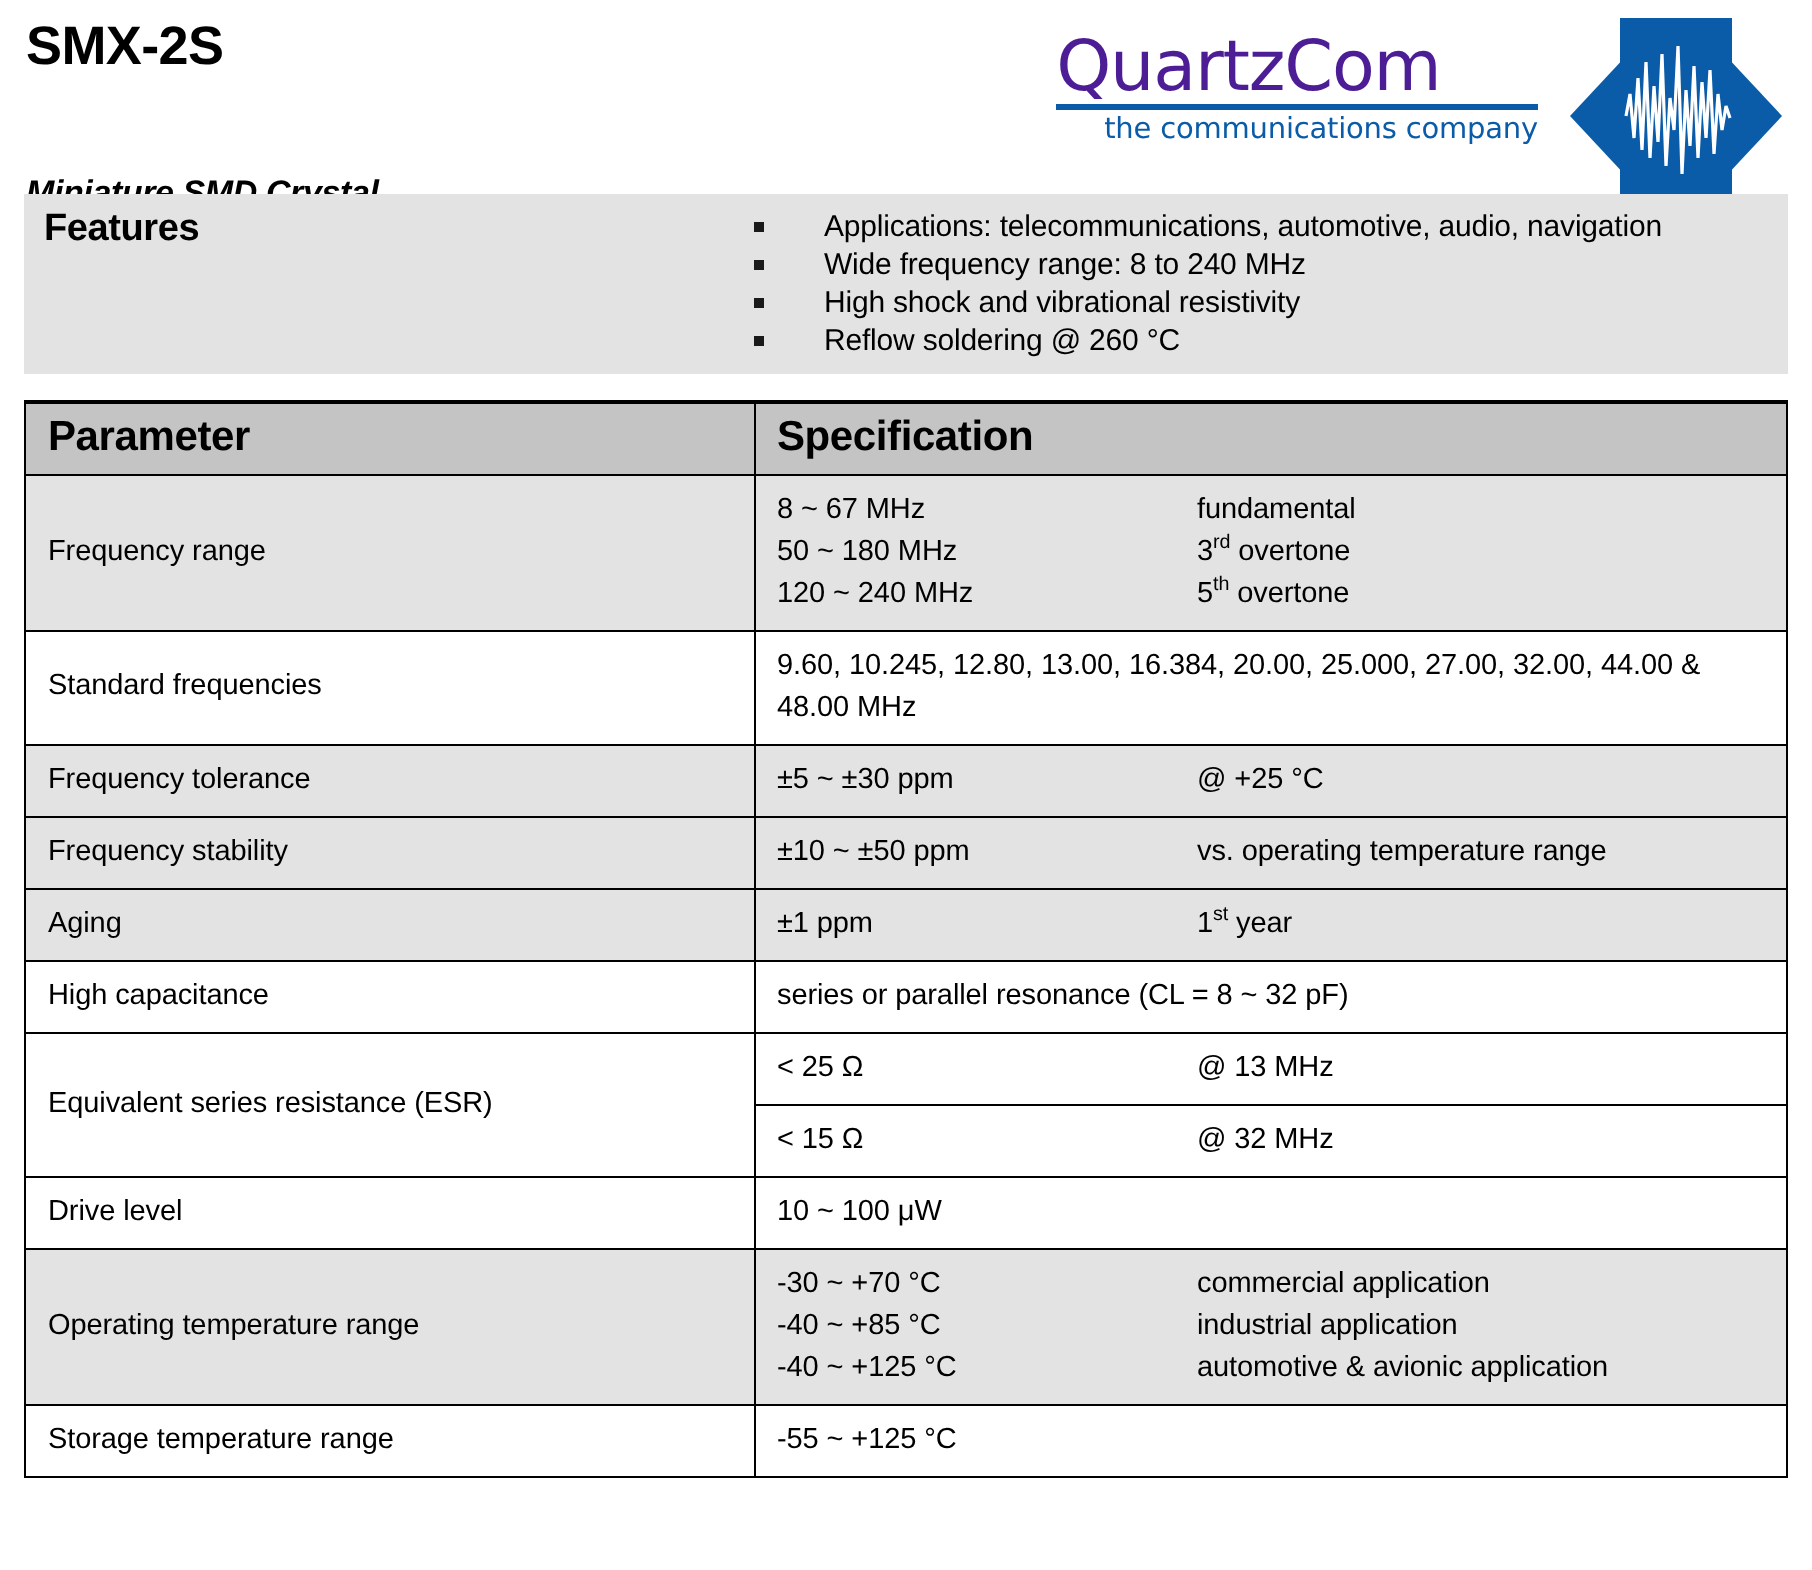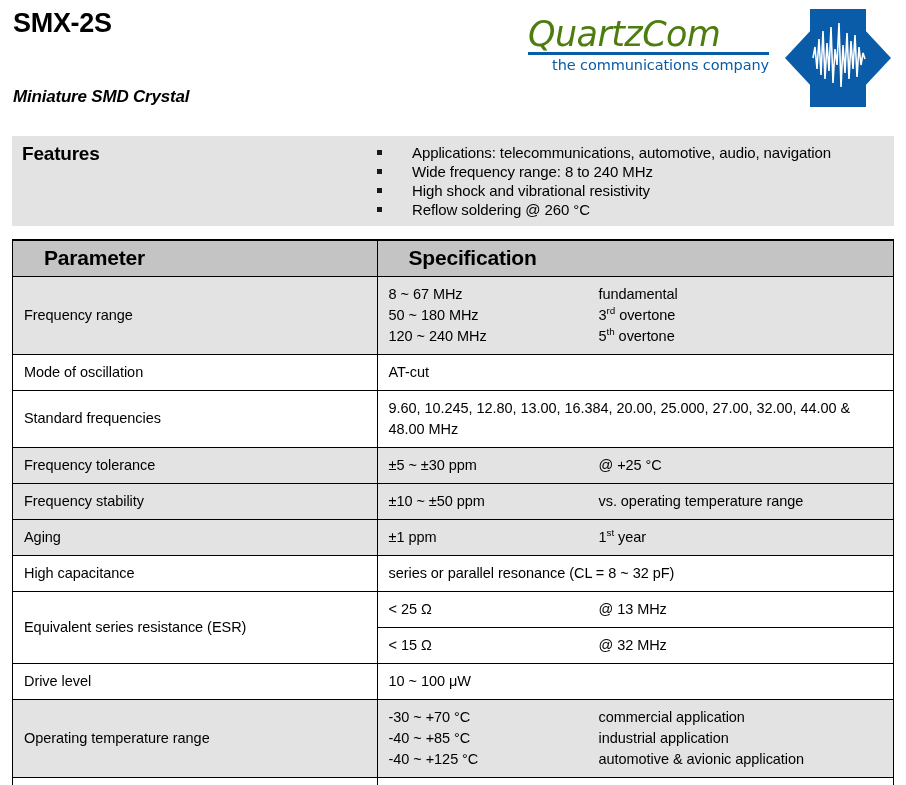--- a/index.html
+++ b/index.html
@@ -13,21 +13,21 @@
     height: 785px;
     font-family: "Liberation Sans", sans-serif;
     color: #000000;
     position: relative;
     overflow: hidden;
   }
 
   
   .header {
     position: relative;
-    height: 136px;
+    height: 97px;
     padding: 0 13px;
   }
   .product-title {
     position: absolute;
     left: 13px;
     top: 8px;
     font-size: 27px;
     font-weight: bold;
     letter-spacing: -0.3px;
   }
@@ -49,26 +49,25 @@
     display: flex;
     align-items: flex-start;
     gap: 14px;
   }
   .logo-words {
     padding-top: 8px;
     text-align: left;
   }
   .logo-wordmark {
     font-size: 35px;
-    color: #4d7c0f;
+    color: #4c1d95;
     line-height: 0.98;
     letter-spacing: -0.6px;
     font-family: "DejaVu Sans", sans-serif;
     font-weight: 400;
-    font-style: italic;
   }
   .logo-rule {
     height: 3px;
     background: #0b5ca8;
     margin-top: 1px;
     margin-bottom: 2px;
     width: 100%;
   }
   .logo-tagline {
     font-size: 14.5px;
@@ -138,21 +137,21 @@
     table-layout: fixed;
   }
   table.spec col.c-param { width: 364px; }
   table.spec th, table.spec td {
     border-top: 1.2px solid #000;
     border-bottom: 1.2px solid #000;
     padding: 0;
     vertical-align: middle;
     text-align: left;
   }
-  table.spec tr:first-child th { border-top: none; padding-left: 20px; }
+  table.spec tr:first-child th { border-top: none; }
   table.spec tr:last-child td { border-bottom: none; }
   .col-div { border-left: 1.2px solid #000; }
 
   thead th {
     background: #c4c4c4;
     font-size: 21px;
     font-weight: bold;
     height: 35px;
     letter-spacing: -0.2px;
   }
@@ -246,33 +245,20 @@
               </div>
               <div class="kv">
                 <span class="k">120 ~ 240 MHz</span>
                 <span class="v">5<sup>th</sup> overtone</span>
               </div>
             </div>
           </td>
         </tr>
         <tr class="plain">
           <td>
-            <div class="cell">Mode of oscillation</div>
-          </td>
-          <td class="col-div">
-            <div class="cell">
-              <div class="kv">
-                <span class="k">AT-cut</span>
-                <span class="v"></span>
-              </div>
-            </div>
-          </td>
-        </tr>
-        <tr class="plain">
-          <td>
             <div class="cell">Standard frequencies</div>
           </td>
           <td class="col-div">
             <div class="cell">9.60, 10.245, 12.80, 13.00, 16.384, 20.00, 25.000, 27.00, 32.00, 44.00 &amp; 48.00 MHz</div>
           </td>
         </tr>
         <tr class="shade">
           <td>
             <div class="cell">Frequency tolerance</div>
           </td>

